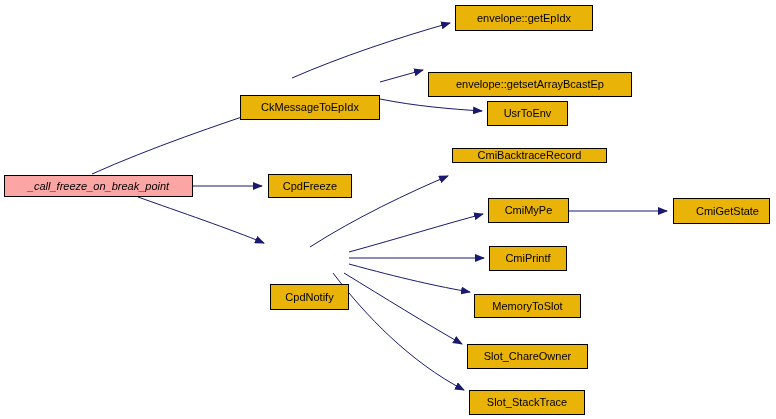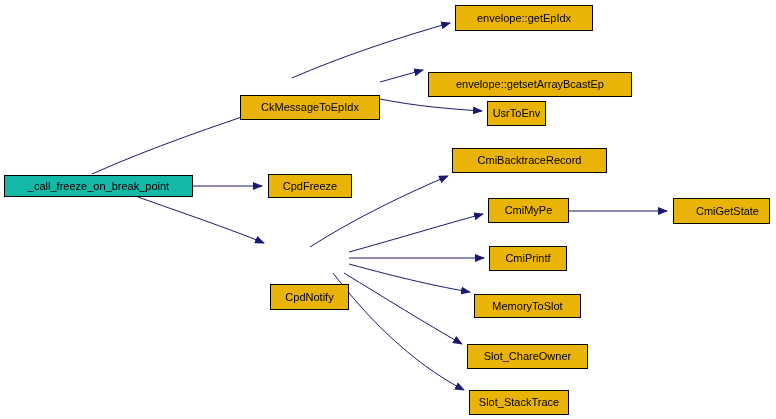--- a/index.html
+++ b/index.html
@@ -30,21 +30,22 @@
     color: #000000;
     font-size: 11px;
     line-height: 1;
     display: flex;
     align-items: center;
     justify-content: center;
     white-space: nowrap;
     cursor: pointer;
   }
   .node.root {
-    background: #14b8a6;
+    background: #fca5a5;
+    font-style: italic;
   }
   .edge {
     fill: none;
     stroke: #191970;
     stroke-width: 1;
   }
 </style>
 </head>
 <body>
 
@@ -70,22 +71,22 @@
     <path class="edge" d="M 333,273 C 365,315 410,362 464,390" marker-end="url(#arrow)"></path>
     <path class="edge" d="M 569,211 L 667,211" marker-end="url(#arrow)"></path>
   </svg>
 
   <div class="node root" style="left:4px;   top:175px; width:189px; height:22px;">_call_freeze_on_break_point</div>
   <div class="node" style="left:240px; top:78px;  width:140px; height:25px;margin-top:17px;">CkMessageToEpIdx</div>
   <div class="node" style="left:268px; top:174px; width:84px;  height:24px;">CpdFreeze</div>
   <div class="node" style="left:270px; top:247px; width:79px;  height:26px;margin-top:37px;">CpdNotify</div>
   <div class="node" style="left:455px; top:5px;   width:138px; height:26px;">envelope::getEpIdx</div>
   <div class="node" style="left:428px; top:72px;  width:204px; height:25px;">envelope::getsetArrayBcastEp</div>
-  <div class="node" style="left:487px; top:101px; width:59px;  height:25px;">UsrToEnv</div>
-  <div class="node" style="left:452px; top:148px; width:155px; height:25px;">CmiBacktraceRecord</div>
+  <div class="node" style="left:487px; top:101px; width:81px;  height:25px;">UsrToEnv</div>
+  <div class="node" style="left:452px; top:148px; width:155px; height:15px;">CmiBacktraceRecord</div>
   <div class="node" style="left:489px; top:246px; width:78px;  height:25px;">CmiPrintf</div>
   <div class="node" style="left:488px; top:198px; width:81px;  height:25px;">CmiMyPe</div>
   <div class="node" style="left:474px; top:294px; width:107px; height:24px;">MemoryToSlot</div>
   <div class="node" style="left:467px; top:344px; width:121px; height:25px;">Slot_ChareOwner</div>
-  <div class="node" style="left:469px; top:390px; width:100px; height:25px;">Slot_StackTrace</div>
+  <div class="node" style="left:469px; top:390px; width:116px; height:25px;">Slot_StackTrace</div>
   <div class="node" style="left:673px; top:198px; width:97px;  height:26px;padding-left:12px;">CmiGetState</div>
 
 </div>
 
 </body></html>

